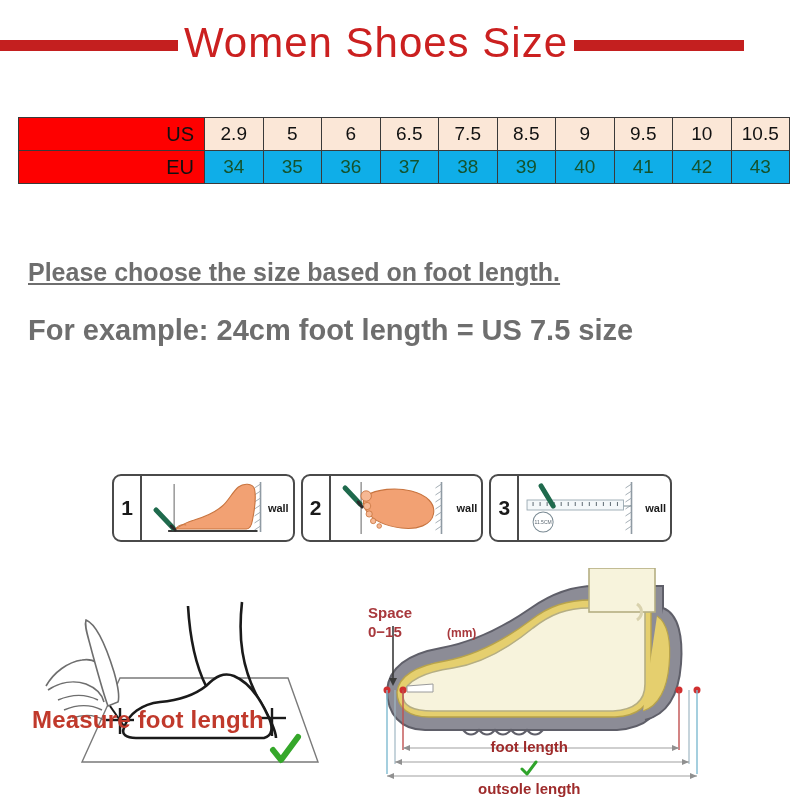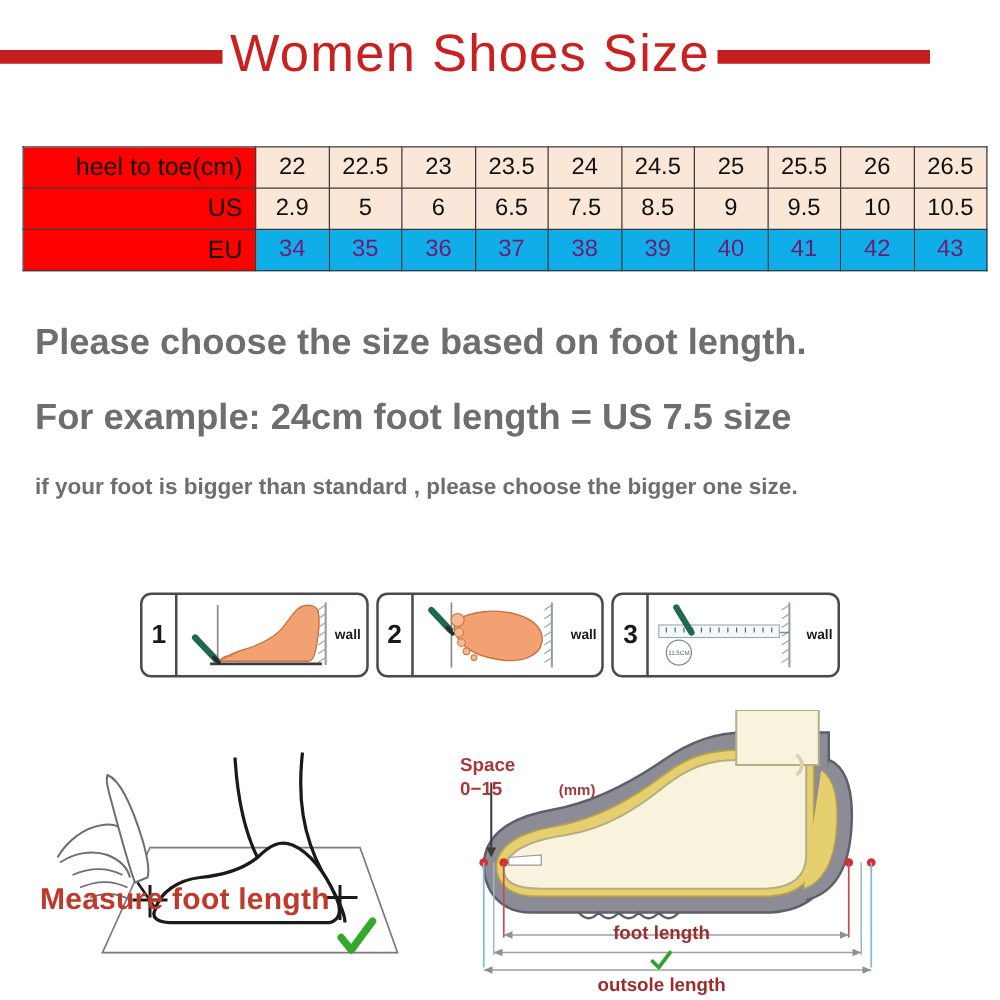--- a/index.html
+++ b/index.html
@@ -68,36 +68,36 @@
     padding-right: 10px;
     font-size: 20px;
     width: 175px;
   }
   .size-table td.cm,
   .size-table td.us {
     background: #FBE7D7;
   }
   .size-table td.eu {
     background: #0FAEE8;
-    color: #701a75;
+    color: #14532d;
   }
 
   
   .instructions {
     position: absolute;
     left: 28px;
     top: 258px;
     width: 750px;
   }
   .instr-line {
     color: #6E6E6E;
     font-weight: bold;
     white-space: nowrap;
   }
-  .instr-1 { font-size: 29px; margin-bottom: 27px; }
+  .instr-1 { font-size: 25px; margin-bottom: 27px; text-decoration: underline; }
   .instr-2 { font-size: 29px; margin-bottom: 28px; }
   .instr-3 { font-size: 18px; }
 
   
   .steps {
     position: absolute;
     left: 112px;
     top: 474px;
     width: 560px;
     height: 68px;
@@ -204,33 +204,20 @@
 <body>
 
 <div class="title-row">
   <div class="title-bar left"></div>
   <div class="title-text">Women  Shoes  Size</div>
   <div class="title-bar right"></div>
 </div>
 
 <table class="size-table">
   <tbody>
-    <tr>
-      <td class="rowlabel">heel to toe(cm)</td>
-      <td class="cm">22</td>
-      <td class="cm">22.5</td>
-      <td class="cm">23</td>
-      <td class="cm">23.5</td>
-      <td class="cm">24</td>
-      <td class="cm">24.5</td>
-      <td class="cm">25</td>
-      <td class="cm">25.5</td>
-      <td class="cm">26</td>
-      <td class="cm">26.5</td>
-    </tr>
     <tr>
       <td class="rowlabel">US</td>
       <td class="us">2.9</td>
       <td class="us">5</td>
       <td class="us">6</td>
       <td class="us">6.5</td>
       <td class="us">7.5</td>
       <td class="us">8.5</td>
       <td class="us">9</td>
       <td class="us">9.5</td>
@@ -249,21 +236,20 @@
       <td class="eu">41</td>
       <td class="eu">42</td>
       <td class="eu">43</td>
     </tr>
   </tbody>
 </table>
 
 <div class="instructions">
   <div class="instr-line instr-1">Please choose the size based on foot length.</div>
   <div class="instr-line instr-2">For example: 24cm foot length = US 7.5 size</div>
-  <div class="instr-line instr-3">if your foot is bigger than standard , please choose the bigger one size.</div>
 </div>
 
 <div class="steps">
 
   <div class="step-box">
     <div class="step-num">1</div>
     <div class="step-art">
       <svg viewBox="0 0 150 64" preserveAspectRatio="none">
 
         <line x1="32" y1="8" x2="32" y2="56" stroke="#888" stroke-width="1.3"></line>

